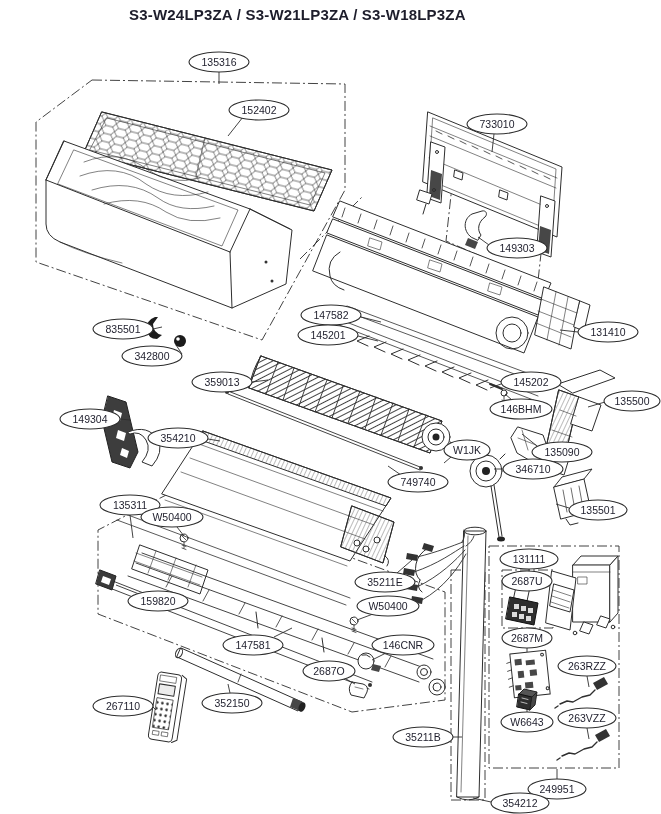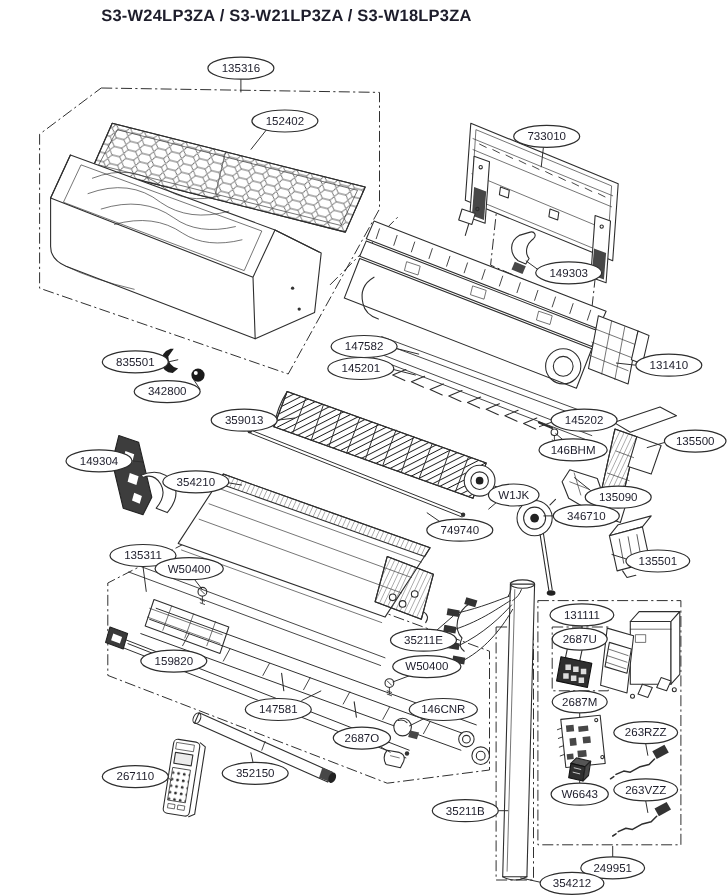--- a/index.html
+++ b/index.html
@@ -1,18 +1,18 @@
 <!DOCTYPE html>
 <html style="--line: #2e2e2e; --label_text: #1d1d2b; --background: #ffffff;"><head>
 <meta charset="utf-8">
 <style>
   html,body{margin:0;padding:0;}
   body{width:661px;height:814px;overflow:hidden;position:relative;background:var(--background,#fff);}
   .title{position:absolute;left:10px;top:6px;font:bold 15px "Liberation Sans",sans-serif;color:var(--label_text,#1d1d2b);letter-spacing:.2px;white-space:nowrap;}
-  .title .l2{margin-left:82px;}
+  .title .l2{margin-left:119px;}
   svg{position:absolute;left:0;top:0;}
   .art{stroke:var(--line,#2e2e2e);fill:none;stroke-width:1;stroke-linejoin:round;stroke-linecap:round;}
   .thin{stroke-width:.6;}
   .dash{stroke:var(--line,#2e2e2e);fill:none;stroke-width:.9;stroke-dasharray:10 3 2 3;}
   .leader{stroke:var(--line,#2e2e2e);fill:none;stroke-width:.9;}
   .ce{fill:#fff;stroke:var(--line,#2b2b35);stroke-width:1.1;}
   .ct{font:10.5px "Liberation Sans",sans-serif;fill:var(--label_text,#1d1d2b);text-anchor:middle;}
 </style>
 </head>
 <body>

